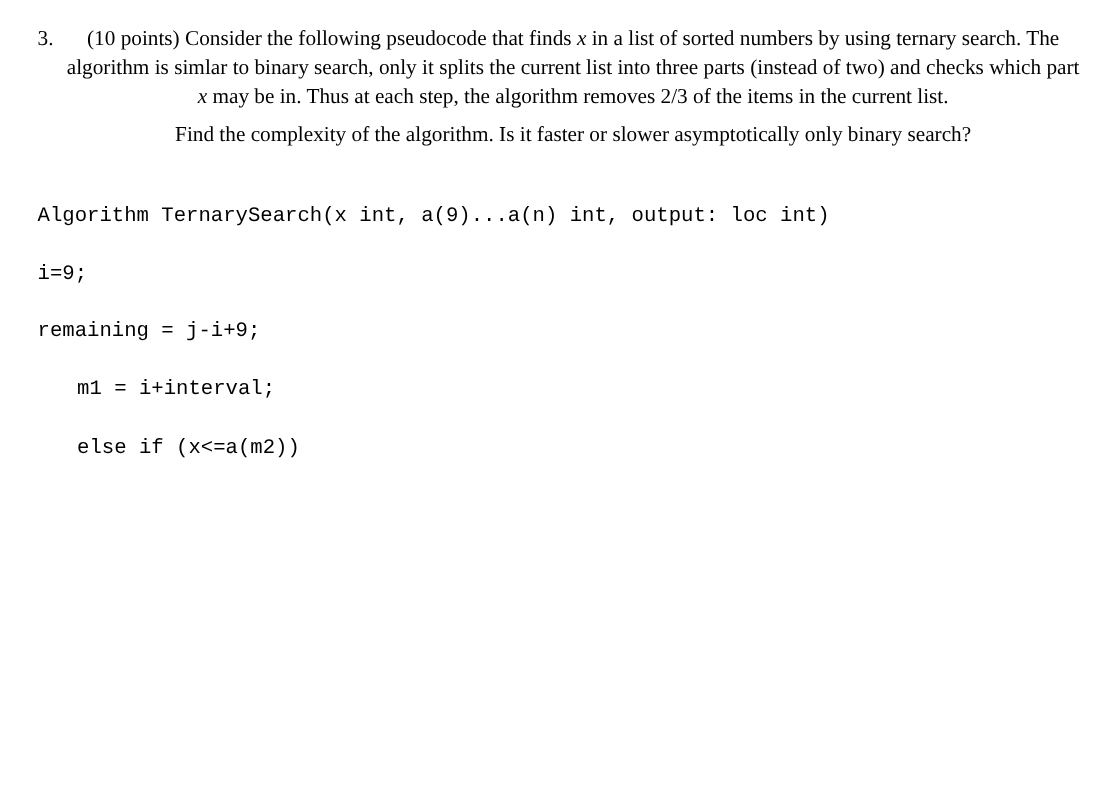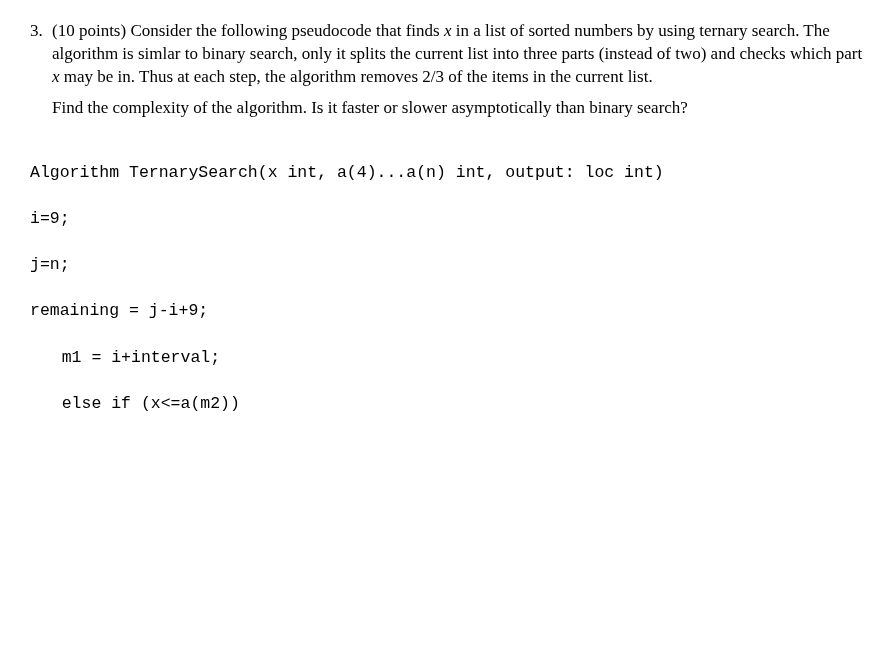--- a/index.html
+++ b/index.html
@@ -21,20 +21,21 @@
       flex-shrink: 0;
     }
     .problem-body {
       flex: 1;
     }
     .italic {
       font-style: italic;
     }
     .para {
       margin-bottom: 8px;
+      text-align: center;
     }
     .code-block {
       font-family: "Courier New", Courier, monospace;
       font-size: 16.5px;
       white-space: pre;
       line-height: 1.4;
       margin-top: 18px;
       margin-left: -22px;
     }
     .indent1 { padding-left: 3.2ch; }
@@ -47,26 +48,25 @@
   <div class="problem-num">3.</div>
   <div class="problem-body">
     <div class="para">
       <span>(10 points)</span>
       <span>Consider the following pseudocode that finds</span>
       <span class="italic">x</span>
       <span>in a list of sorted numbers by using ternary search. The algorithm is simlar to binary search, only it splits the current list into three parts (instead of two) and checks which part</span>
       <span class="italic">x</span>
       <span>may be in. Thus at each step, the algorithm removes 2/3 of the items in the current list.</span>
     </div>
-    <div class="para">Find the complexity of the algorithm. Is it faster or slower asymptotically than binary search?</div>
+    <div class="para">Find the complexity of the algorithm. Is it faster or slower asymptotically only binary search?</div>
 
     <div class="code-block">
-<div>Algorithm TernarySearch(x int, a(4)...a(n) int, output: loc int)</div>
+<div>Algorithm TernarySearch(x int, a(9)...a(n) int, output: loc int)</div>
 <div>i=9;</div>
-<div>j=n;</div>
 <div>remaining = j-i+9;</div>
 <div class="indent1">m1 = i+interval;</div>
 <div class="indent1">else if (x&lt;=a(m2))</div>
 
 
 
 
 
 
 

